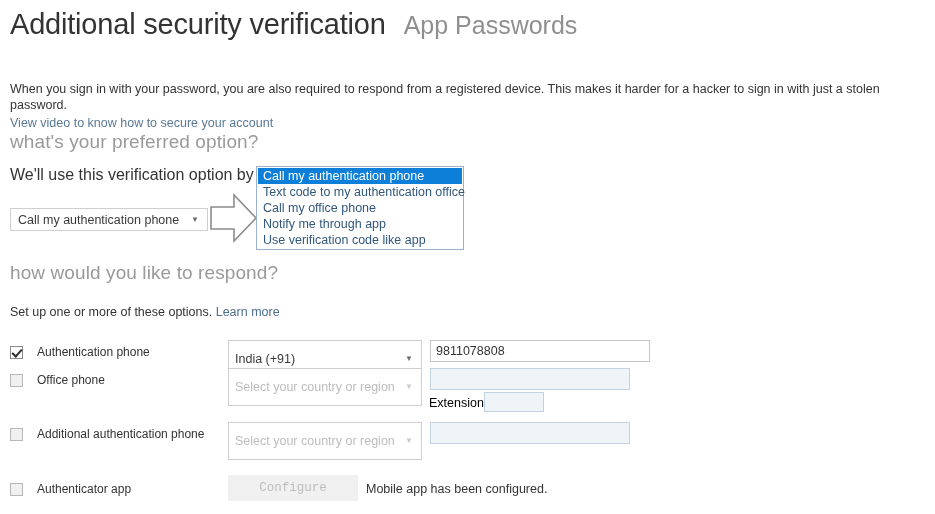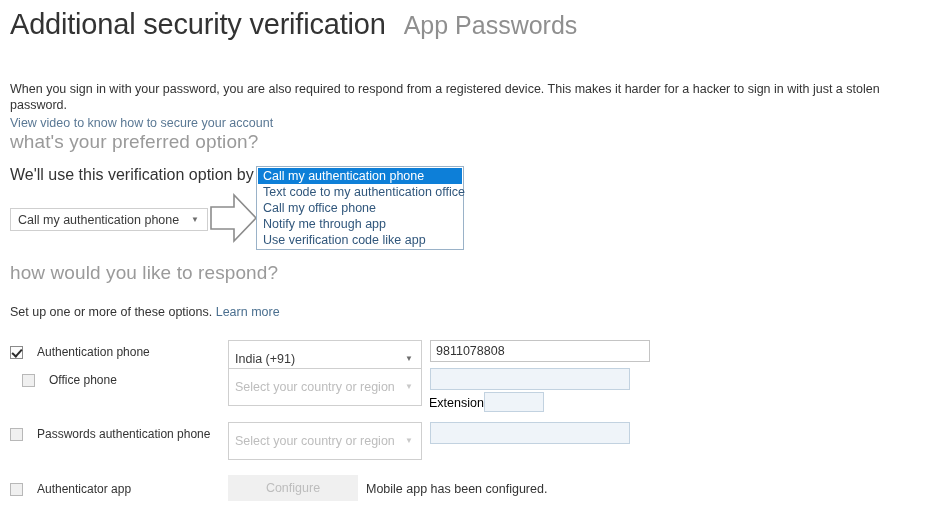--- a/index.html
+++ b/index.html
@@ -173,21 +173,21 @@
 
   
   .opt-row {
     position: absolute;
     left: 10px;
     height: 22px;
     display: flex;
     align-items: center;
   }
   #row-auth   { top: 341px; }
-  #row-office { top: 369px; margin-left: 12px; }
+  #row-office { top: 369px; }
   #row-alt    { top: 423px; }
   #row-app    { top: 478px; }
 
   .cb {
     width: 13px;
     height: 13px;
     box-sizing: border-box;
     border: 1px solid #b8b8b8;
     background: #f0f0f0;
     display: inline-block;
@@ -278,21 +278,21 @@
 
   
   .configure-btn {
     position: absolute;
     left: 228px;
     top: 475px;
     width: 130px;
     height: 26px;
     background: #f0f0f0;
     border: none;
-    font-family: Liberation Sans, sans-serif;
+    font-family: Liberation Mono, monospace;
     font-size: 12.5px;
     color: #bdbdbd;
     cursor: default;
   }
   .app-status {
     position: absolute;
     left: 366px;
     top: 482px;
     font-size: 12.5px;
     color: #333333;
@@ -360,21 +360,21 @@
   <span class="sel-text">Select your country or region</span>
   <span class="caret">▼</span>
 </div>
 <input class="txt tinted" id="in-office-phone" type="text" value="" style="">
 
 <span class="ext-label">Extension</span>
 <input class="txt tinted" id="in-extension" type="text" value="" style="">
 
 <div class="opt-row" id="row-alt">
   <span class="cb"></span>
-  <span class="opt-label">Passwords authentication phone</span>
+  <span class="opt-label">Additional authentication phone</span>
 </div>
 <div class="country-select disabled" id="sel-alt-country">
   <span class="sel-text">Select your country or region</span>
   <span class="caret">▼</span>
 </div>
 <input class="txt tinted" id="in-alt-phone" type="text" value="" style="">
 
 <div class="opt-row" id="row-app">
   <span class="cb"></span>
   <span class="opt-label">Authenticator app</span>

